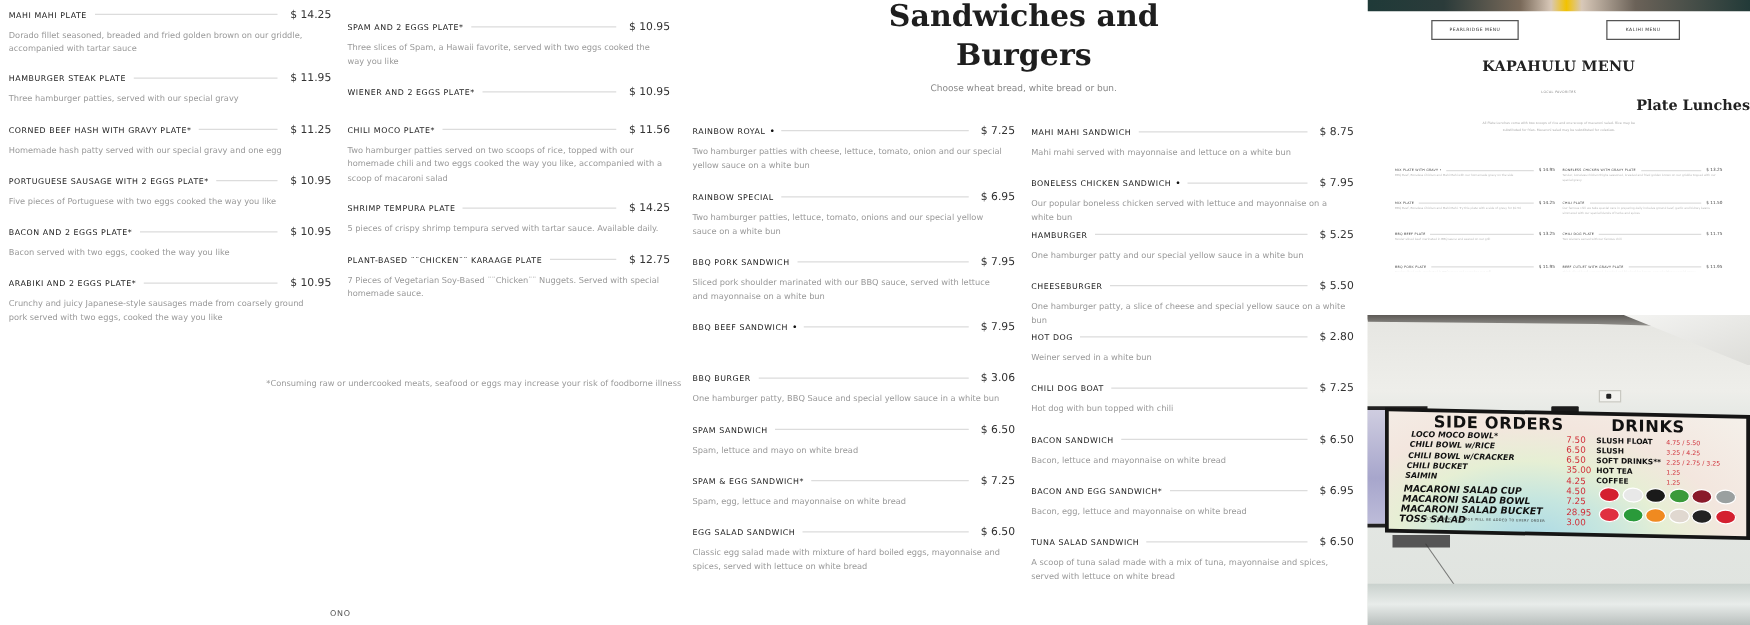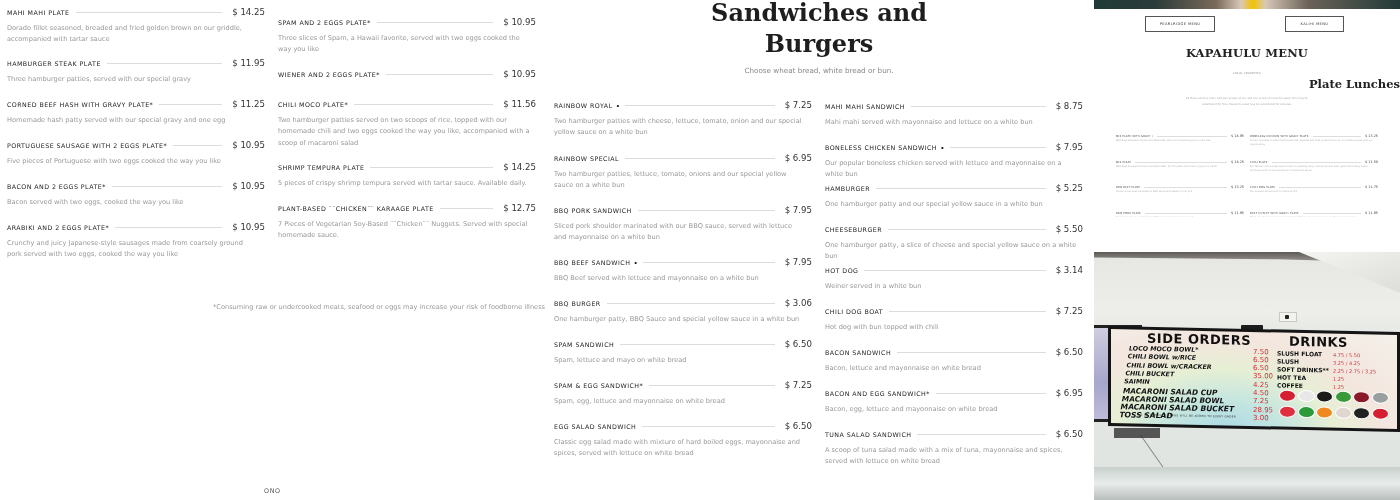--- a/index.html
+++ b/index.html
@@ -201,21 +201,20 @@
       </div>
       <div class="item-desc">Sliced pork shoulder marinated with our BBQ sauce, served with lettuce and mayonnaise on a white bun</div>
     </div>
     <div class="item" style="top: 257px;">
       <div class="item-head">
         <span class="item-name">BBQ BEEF SANDWICH</span>
         <span class="item-star">•</span>
         <span class="item-rule"></span>
         <span class="item-price">$ 7.95</span>
       </div>
-      <div class="item-desc">BBQ Beef served with lettuce and mayonnaise on a white bun</div>
     </div>
     <div class="item" style="top: 298px;">
       <div class="item-head">
         <span class="item-name">BBQ BURGER</span>
         <span class="item-rule"></span>
         <span class="item-price">$ 3.06</span>
       </div>
       <div class="item-desc">One hamburger patty, BBQ Sauce and special yellow sauce in a white bun</div>
     </div>
     <div class="item" style="top: 339px;">
@@ -274,21 +273,21 @@
         <span class="item-name">CHEESEBURGER</span>
         <span class="item-rule"></span>
         <span class="item-price">$ 5.50</span>
       </div>
       <div class="item-desc">One hamburger patty, a slice of cheese and special yellow sauce on a white bun</div>
     </div>
     <div class="item" style="top: 265px;">
       <div class="item-head">
         <span class="item-name">HOT DOG</span>
         <span class="item-rule"></span>
-        <span class="item-price">$ 3.14</span>
+        <span class="item-price">$ 2.80</span>
       </div>
       <div class="item-desc">Weiner served in a white bun</div>
     </div>
     <div class="item" style="top: 306px;">
       <div class="item-head">
         <span class="item-name">CHILI DOG BOAT</span>
         <span class="item-rule"></span>
         <span class="item-price">$ 7.25</span>
       </div>
       <div class="item-desc">Hot dog with bun topped with chili</div>

